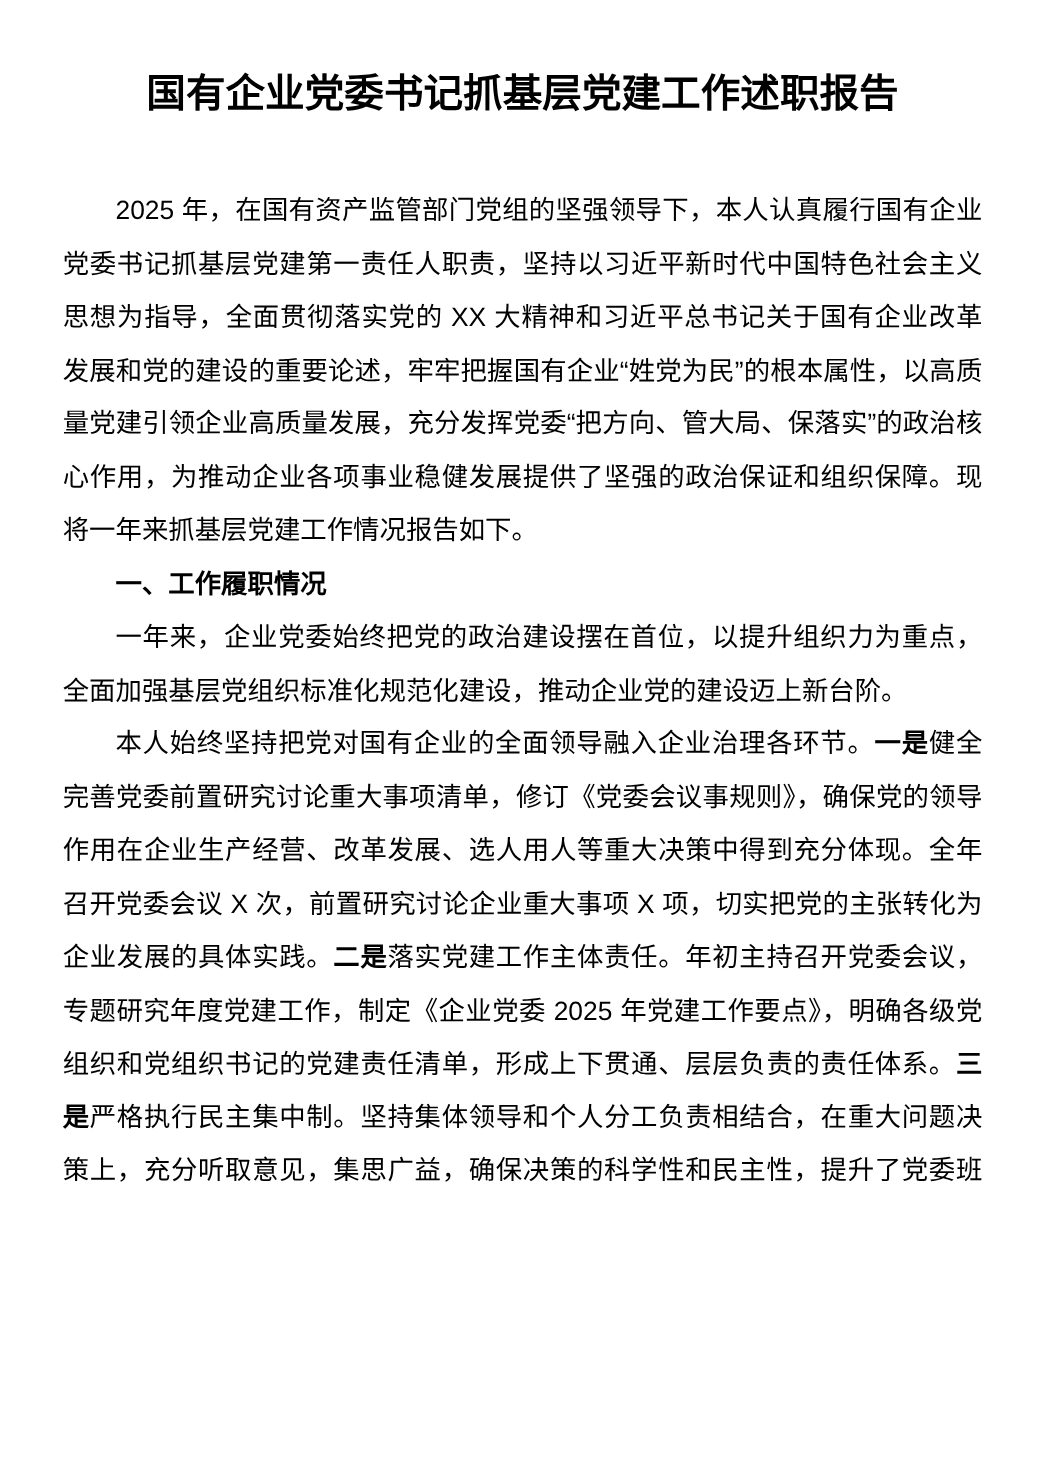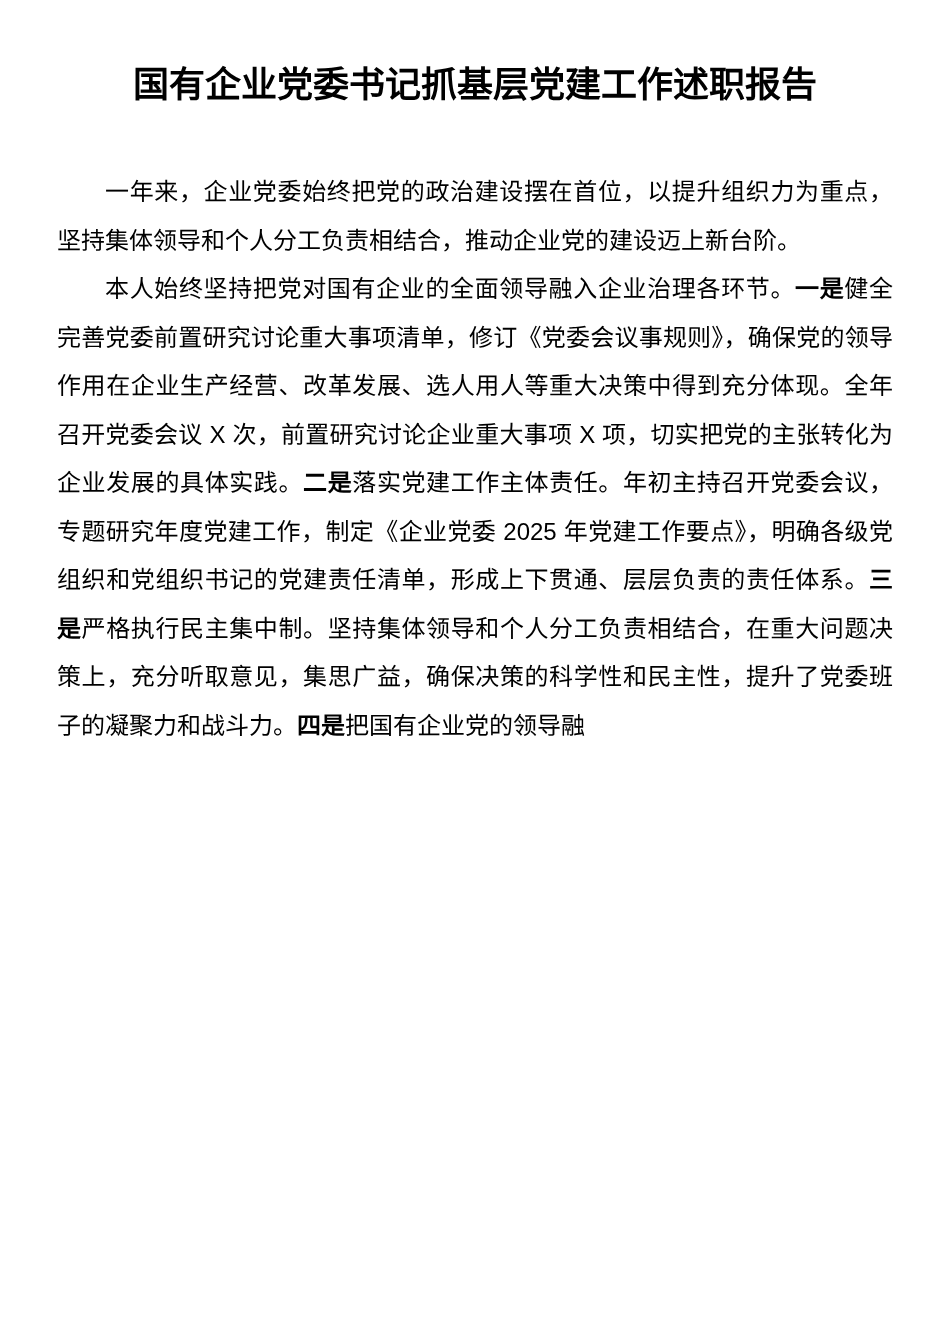--- a/index.html
+++ b/index.html
@@ -44,16 +44,18 @@
   .para.h1 {
     font-weight: bold;
   }
 </style>
 </head>
 <body>
 
 <div class="page">
   <h1 class="doc-title">国有企业党委书记抓基层党建工作述职报告</h1>
   <div class="doc-body">
-      <p class="para body"><span>一年来，企业党委始终把党的政治建设摆在首位，以提升组织力为重点，坚持集体领导和个人分工负责相结合，推动企业党的建设迈上新台阶。</span></p>
+      <p class="para body"><span>2025 年，在国有资产监管部门党组的坚强领导下，本人认真履行国有企业党委书记抓基层党建第一责任人职责，坚持以习近平新时代中国特色社会主义思想为指导，全面贯彻落实党的 XX 大精神和习近平总书记关于国有企业改革发展和党的建设的重要论述，牢牢把握国有企业“姓党为民”的根本属性，以高质量党建引领企业高质量发展，充分发挥党委“把方向、管大局、保落实”的政治核心作用，为推动企业各项事业稳健发展提供了坚强的政治保证和组织保障。现将一年来抓基层党建工作情况报告如下。</span></p>
+      <p class="para h1"><span class="bold">一、工作履职情况</span></p>
+      <p class="para body"><span>一年来，企业党委始终把党的政治建设摆在首位，以提升组织力为重点，全面加强基层党组织标准化规范化建设，推动企业党的建设迈上新台阶。</span></p>
       <p class="para body"><span>本人始终坚持把党对国有企业的全面领导融入企业治理各环节。</span><span class="bold">一是</span><span>健全完善党委前置研究讨论重大事项清单，修订《党委会议事规则》，确保党的领导作用在企业生产经营、改革发展、选人用人等重大决策中得到充分体现。全年召开党委会议 X 次，前置研究讨论企业重大事项 X 项，切实把党的主张转化为企业发展的具体实践。</span><span class="bold">二是</span><span>落实党建工作主体责任。年初主持召开党委会议，专题研究年度党建工作，制定《企业党委 2025 年党建工作要点》，明确各级党组织和党组织书记的党建责任清单，形成上下贯通、层层负责的责任体系。</span><span class="bold">三是</span><span>严格执行民主集中制。坚持集体领导和个人分工负责相结合，在重大问题决策上，充分听取意见，集思广益，确保决策的科学性和民主性，提升了党委班子的凝聚力和战斗力。</span><span class="bold">四是</span><span>把国有企业党的领导融</span></p>
     </div>
 </div>
 
 </body></html>

